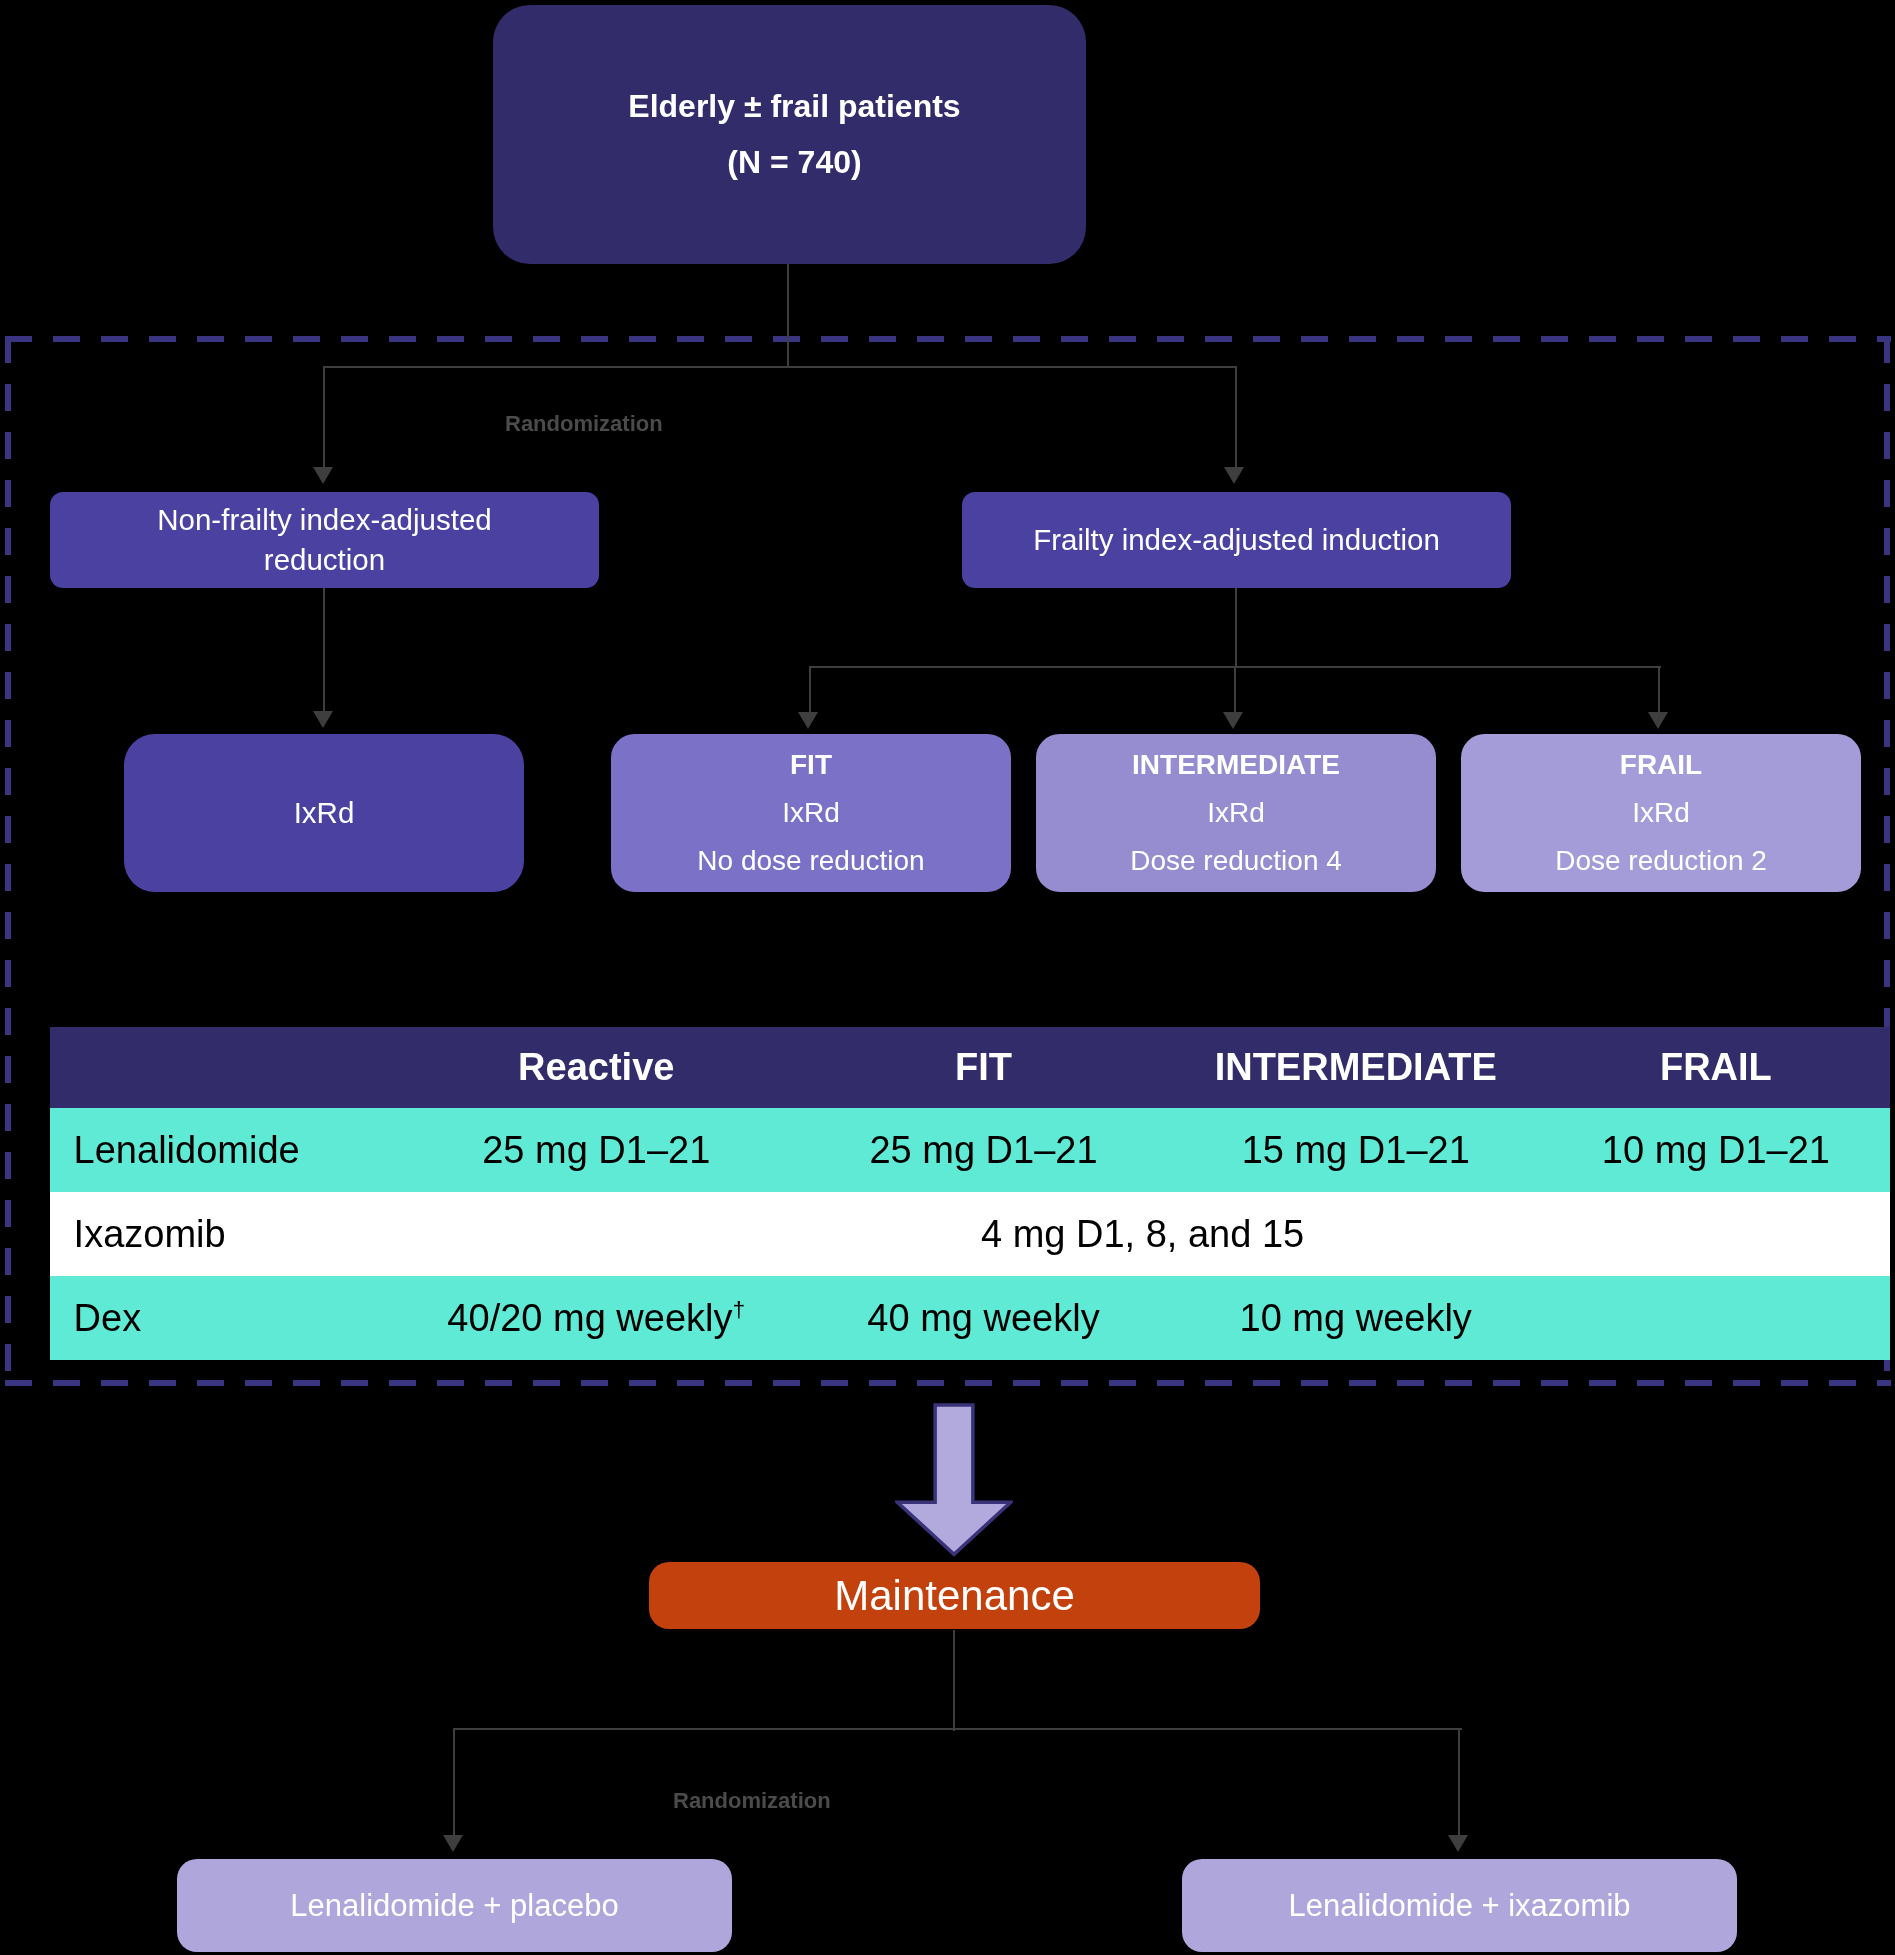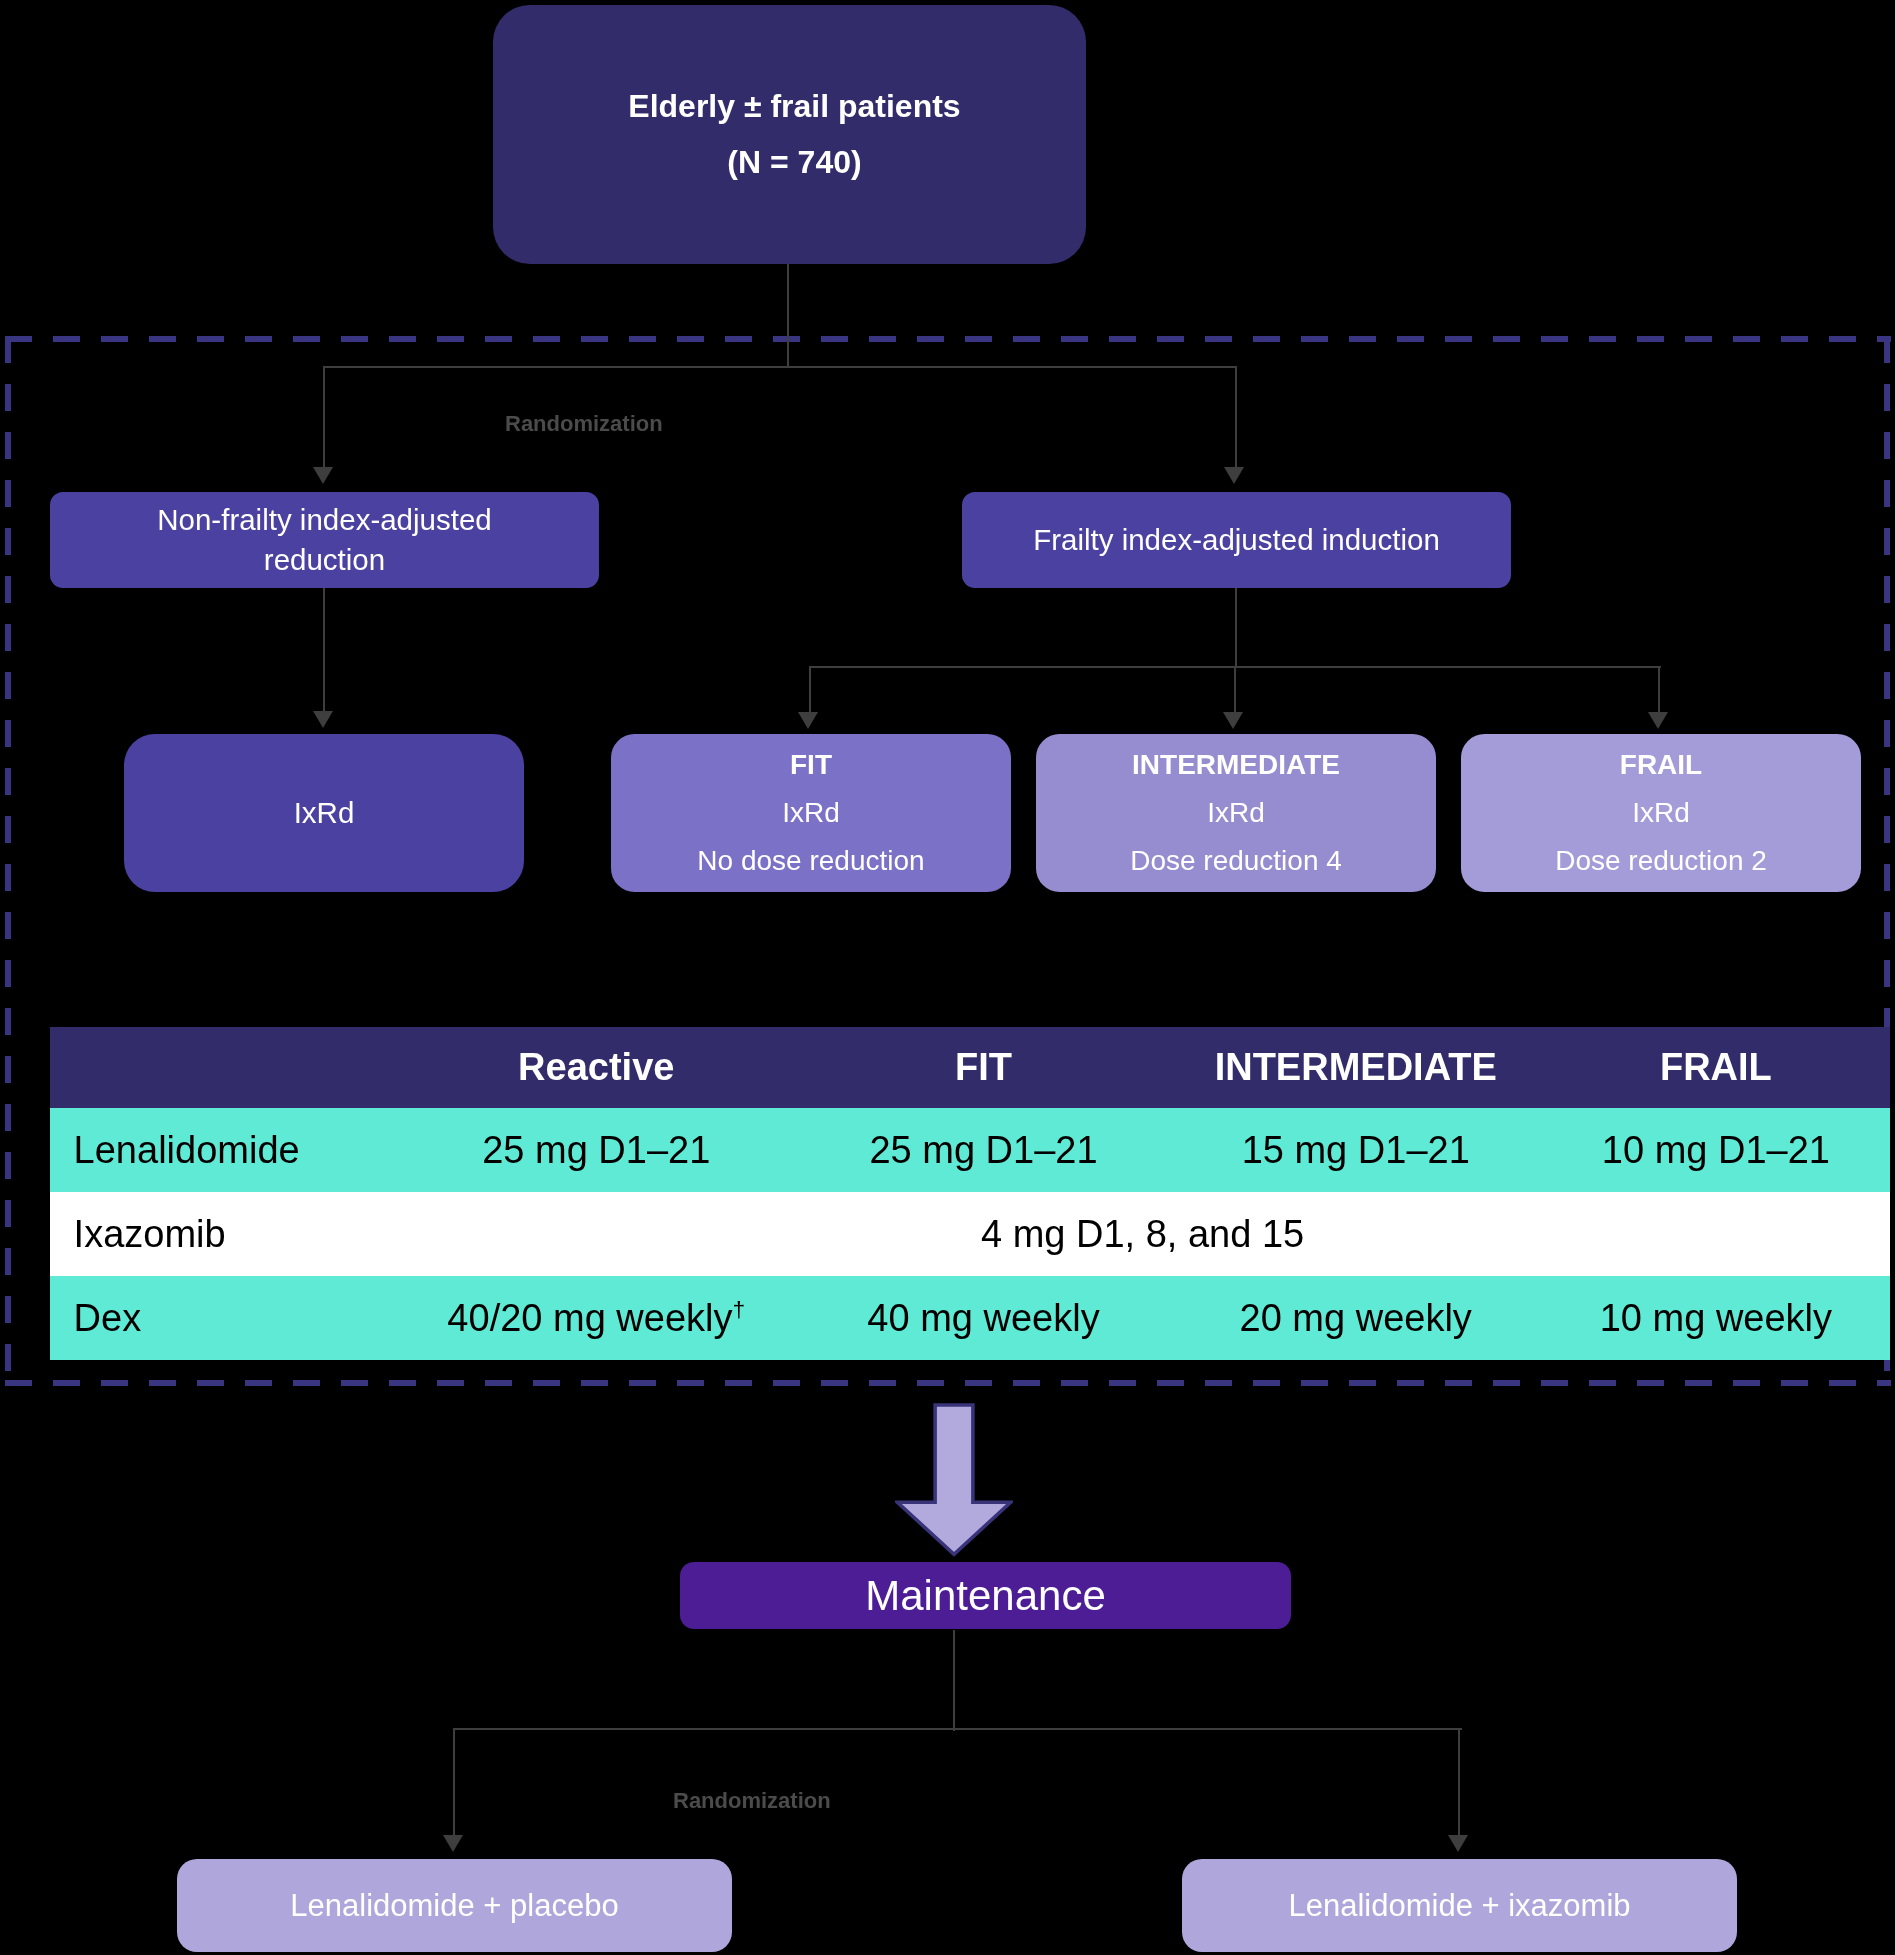--- a/index.html
+++ b/index.html
@@ -17,21 +17,21 @@
   .top-box   { left:493px;  top:4.7px;    width:593px; height:259px; background:#332C6B; border-radius:37px; font-size:32px; font-weight:bold; line-height:1.75;padding-left:10px; }
   .branch    { background:#4B41A1; border-radius:13px; font-size:29.5px; line-height:1.35; }
   .branch-left  { left:50px;   top:492px; width:549px; height:96px; }
   .branch-right { left:962px; top:492px; width:549px; height:96px; }
   .ixrd-box  { left:124px;  top:734px; width:400px; height:158px; background:#4B41A1; border-radius:31px; font-size:29.5px; }
   .cat       { width:400px; height:158px; top:734px; border-radius:23.6px; font-size:28px; line-height:1.72; }
   .cat-title { font-weight:bold; }
   .cat-fit   { left:611px; background:#7B71C6; }
   .cat-int   { left:1036px; background:#968DD0; }
   .cat-frail { left:1461px; background:#A49CD8; }
-  .maint-box { left:649px; top:1562px; width:611px; height:67px; background:#4c1d95; border-radius:14px; font-size:42px;margin-left:31px; }
+  .maint-box { left:649px; top:1562px; width:611px; height:67px; background:#c2410c; border-radius:20px; font-size:42px; }
   .bottom-box{ top:1859px; width:555px; height:93px; background:#AFA7DC; border-radius:20px; font-size:31px; }
   .bottom-left  { left:177px;  }
   .bottom-right { left:1182px; }
 
   
   .rand-label {
     position:absolute; width:590px; text-align:left;
     color:#4B4B4B; font-size:22px; font-weight:600;margin-top:36px;
   }
   .rand-top    { left:505px;  top:375px;  }
@@ -156,21 +156,20 @@
       <div class="td">10 mg D1–21</div>
     </div>
     <div class="trow rowdata row-white">
       <div class="td td-label">Ixazomib</div>
       <div class="td td-span">4 mg D1, 8, and 15</div>
     </div>
     <div class="trow rowdata row-lav">
       <div class="td td-label">Dex</div>
       <div class="td"><span>40/20 mg weekly</span><sup class="dagger">†</sup></div>
       <div class="td">40 mg weekly</div>
-      <div class="td">20 mg weekly</div>
       <div class="td">10 mg weekly</div>
     </div>
   </div>
 
   <div class="box maint-box">Maintenance</div>
 
   <div class="rand-label rand-bottom">Randomization</div>
 
   <div class="box bottom-box bottom-left">Lenalidomide + placebo</div>
   <div class="box bottom-box bottom-right">Lenalidomide + ixazomib</div>

